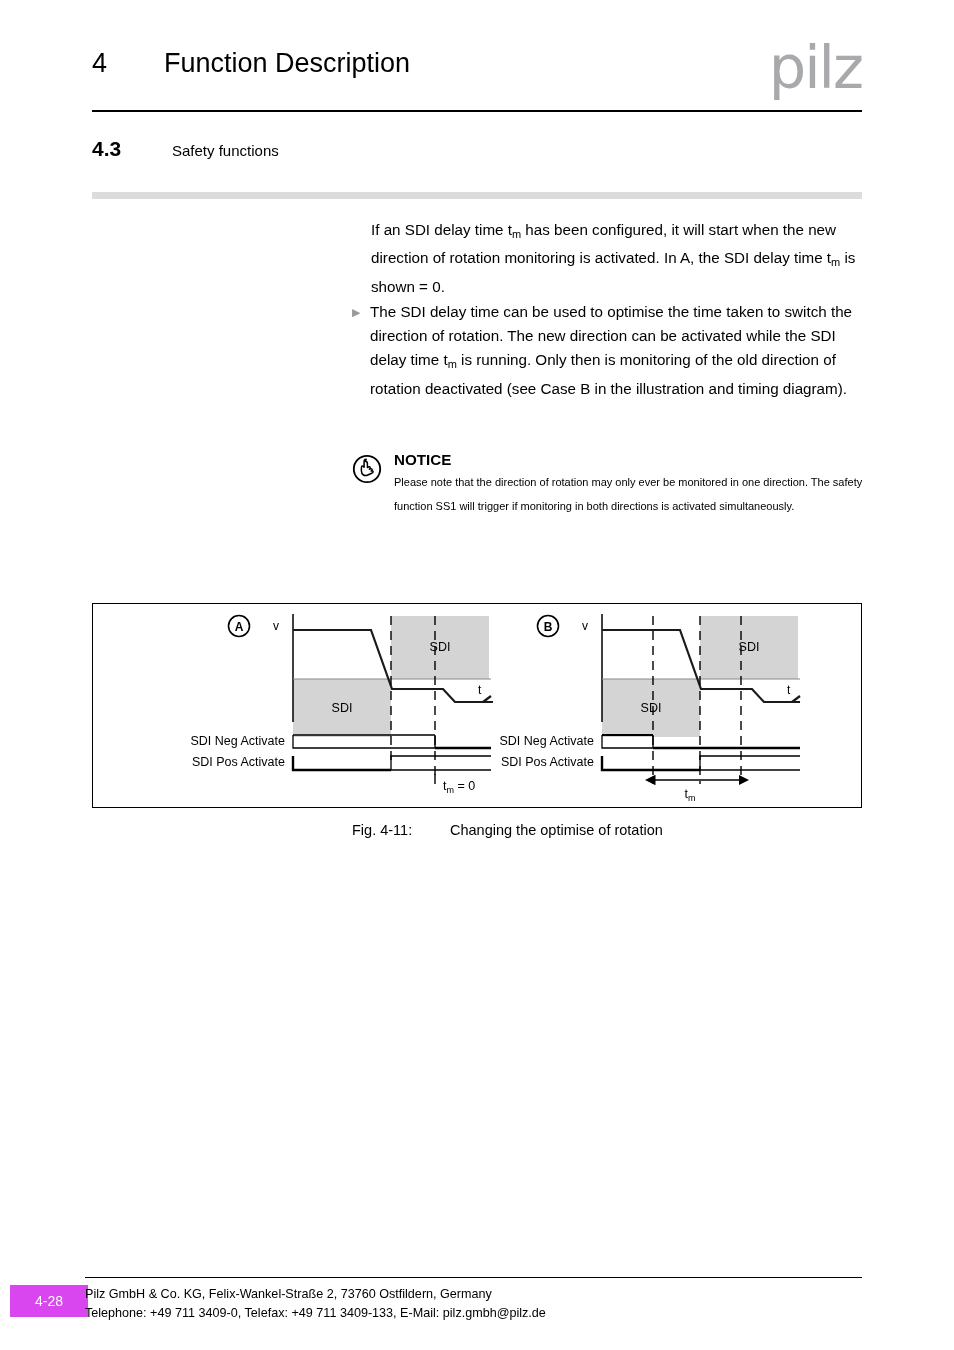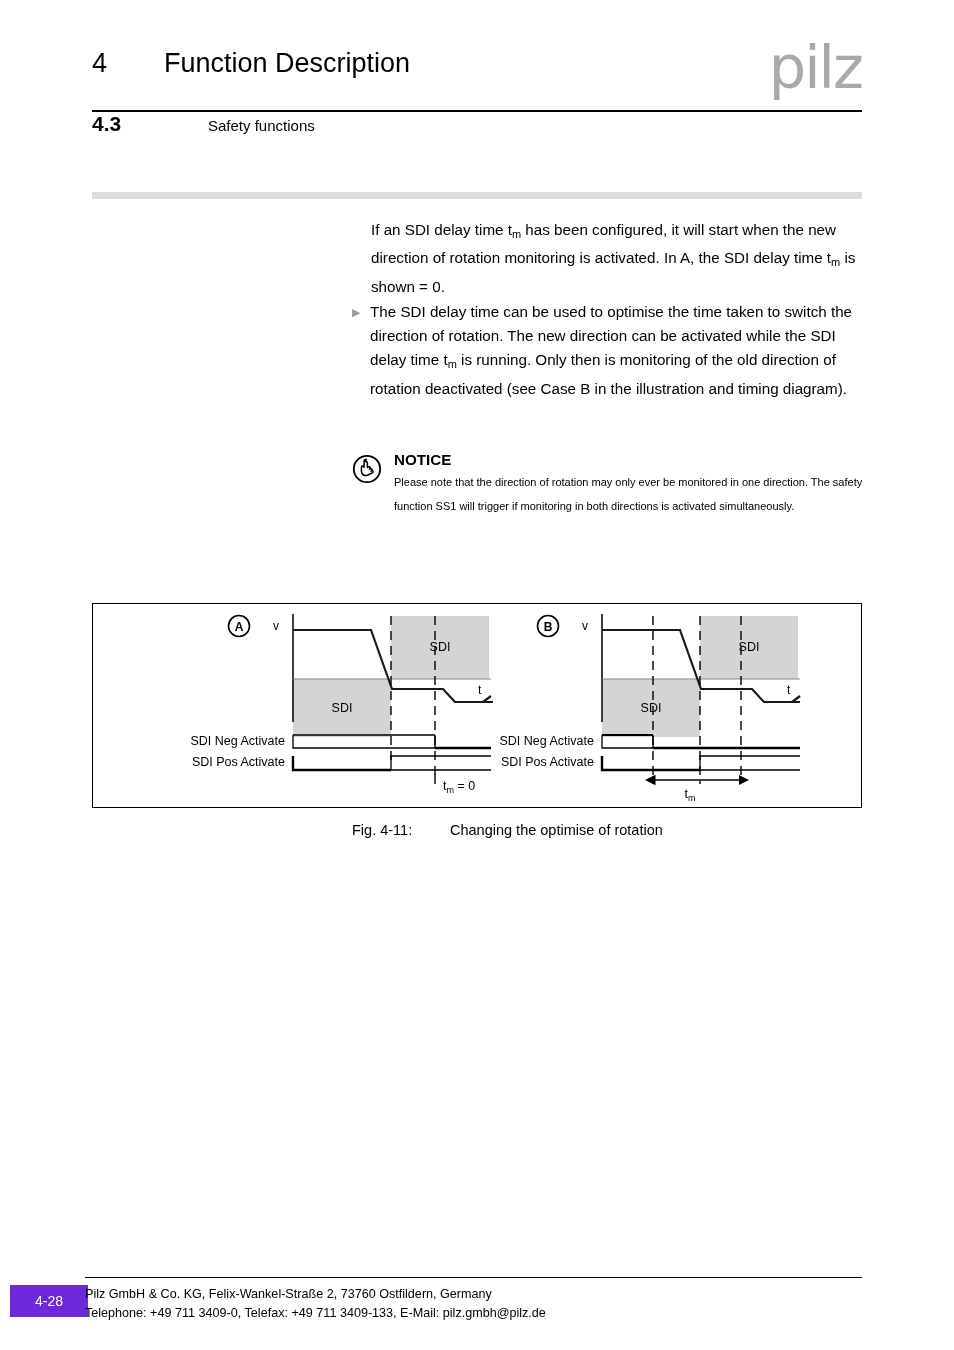--- a/index.html
+++ b/index.html
@@ -50,24 +50,23 @@
     position: absolute;
     left: 92px;
     top: 110px;
     width: 770px;
     height: 1.6px;
     background: #000;
   }
   .section-head {
     position: absolute;
     left: 92px;
-    top: 112px;
+    top: 137px;
     display: flex;
     align-items: baseline;
-    gap: 36px;
   }
   .section-num {
     font-size: 21px;
     font-weight: 700;
     width: 80px;
   }
   .section-title {
     font-size: 15px;
     font-weight: 400;
   }
@@ -169,21 +168,21 @@
     width: 777px;
     height: 1.4px;
     background: #000;
   }
   .page-box {
     position: absolute;
     left: 10px;
     top: 1285px;
     width: 78px;
     height: 32px;
-    background: #6d28d9;
+    background: #d946ef;
     color: #fff;
     font-size: 14px;
     display: flex;
     align-items: center;
     justify-content: center;
   }
   .footer-text {
     position: absolute;
     left: 85px;
     top: 1285px;

